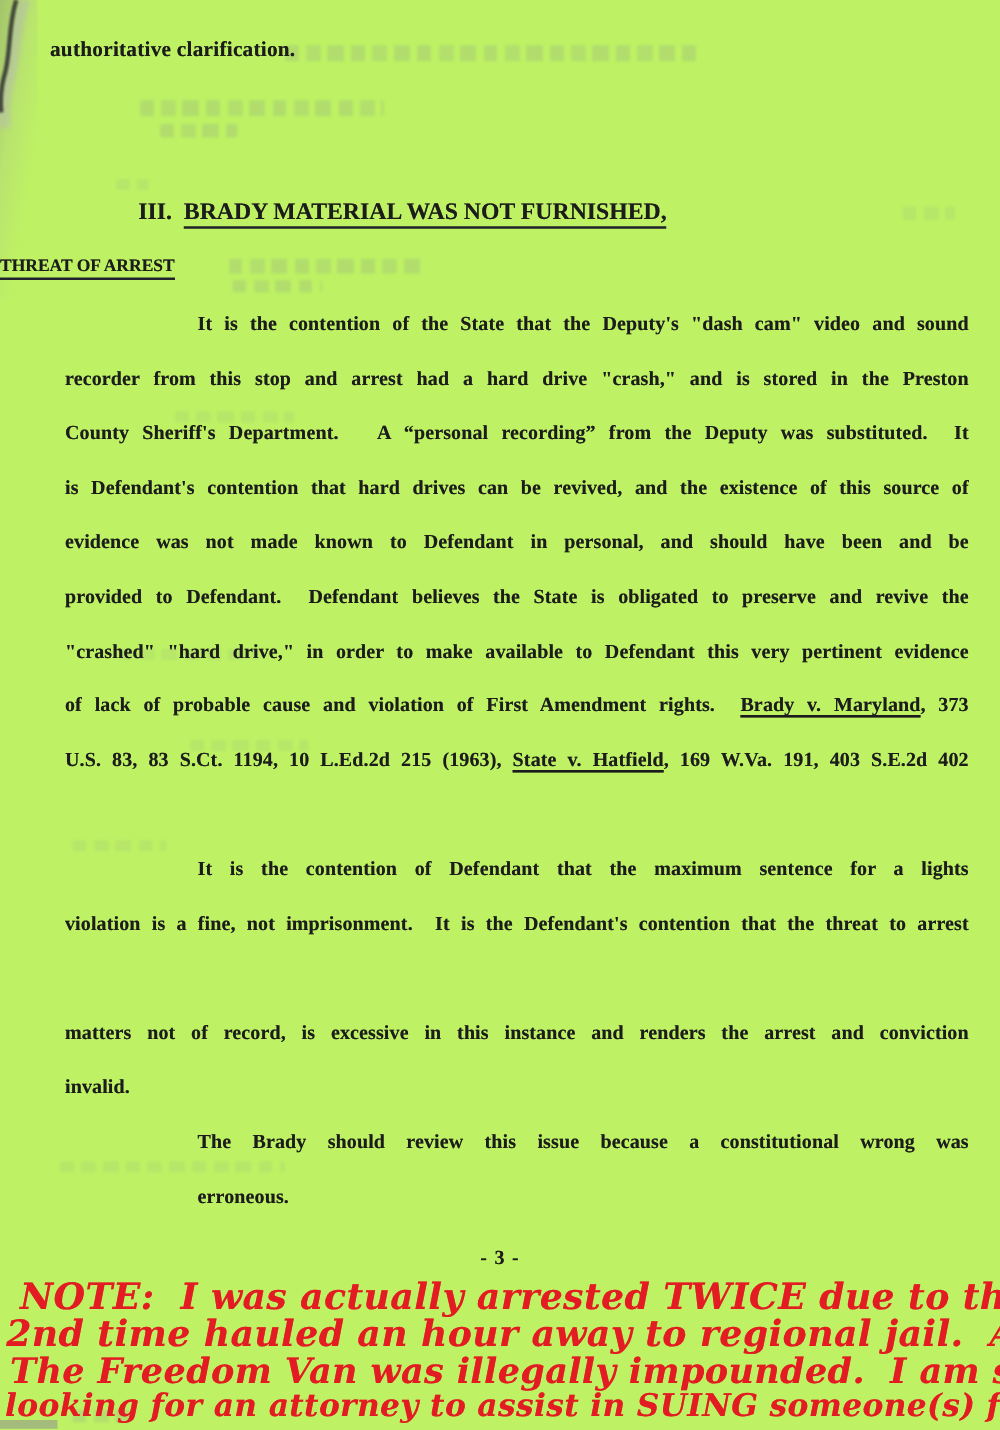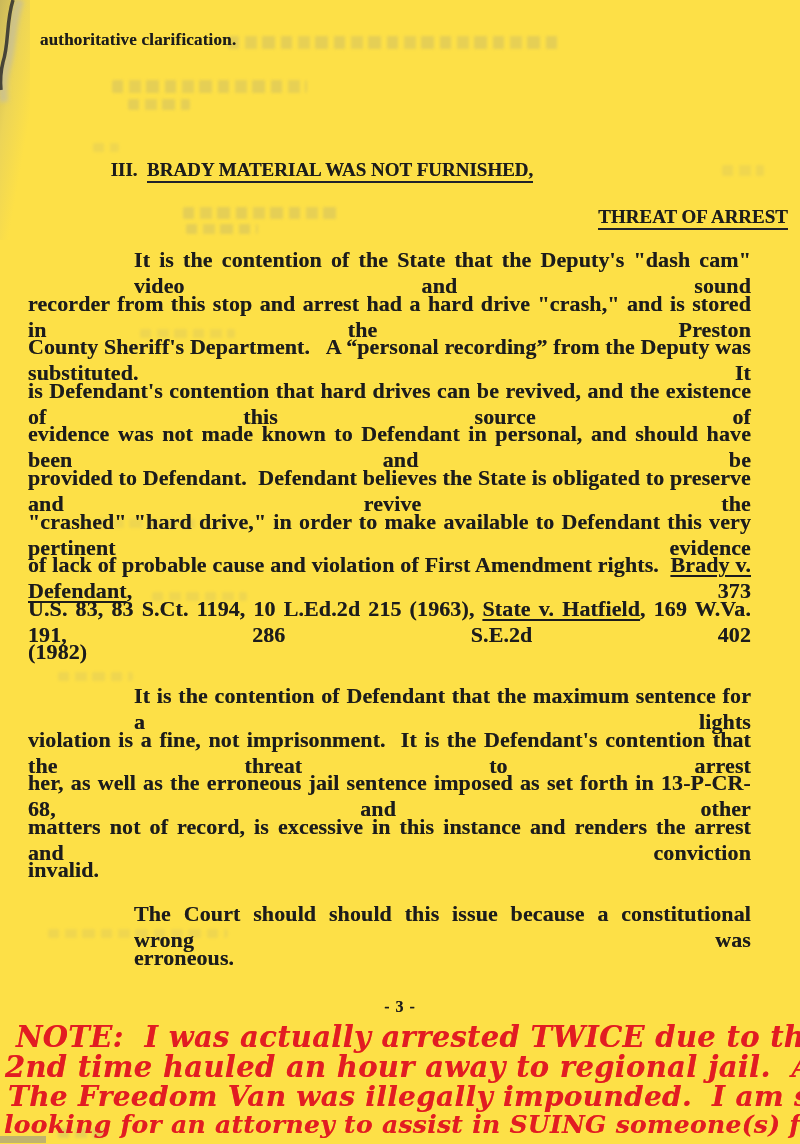--- a/index.html
+++ b/index.html
@@ -1,19 +1,19 @@
 <!DOCTYPE html>
 <html><head>
 <meta charset="utf-8">
 <style>
   html,body{margin:0;padding:0;background:#e8e8e8;}
   .page{
     position:relative;
     width:800px;height:1144px;
-    background:#fde047;
+    background:#bef264;
     overflow:hidden;
     font-family:"Liberation Serif", serif;
     color:#1c1c1c;
   }
   
   .edge-shade{
     position:absolute;left:0;top:0;width:30px;height:240px;
     background:linear-gradient(100deg, rgba(120,120,120,.38) 0%, rgba(160,160,160,.18) 35%, rgba(200,200,200,0) 70%);
     pointer-events:none;
   }
@@ -24,29 +24,29 @@
     font-size:17px;font-weight:700;letter-spacing:.2px;
     text-shadow:0 0 .4px rgba(0,0,0,.55);
   }
   .h1line{
     position:absolute;left:0;top:159px;width:644px;
     text-align:center;font-size:19px;font-weight:700;
     text-shadow:0 0 .4px rgba(0,0,0,.55);
   }
   .h2line{
     position:absolute;left:0;top:206px;width:788px;
-    text-align:right;font-size:19px;font-weight:700;
+    text-align:left;font-size:14px;font-weight:700;
     text-shadow:0 0 .4px rgba(0,0,0,.55);
   }
   .h-underline{border-bottom:2px solid #20222b;padding-bottom:1px;}
 
   .body-text{position:absolute;left:0;top:0;width:800px;height:1000px;}
   .bline{
-    position:absolute;left:28px;width:723px;height:26px;line-height:26px;
-    font-size:22px;font-weight:700;letter-spacing:.1px;
+    position:absolute;left:52px;width:723px;height:26px;line-height:26px;
+    font-size:16px;font-weight:700;letter-spacing:.1px;
     text-shadow:0 0 .35px rgba(10,10,14,.5);
     white-space:nowrap;
   }
   .bline.just{text-align:justify;text-align-last:justify;text-justify:inter-word;white-space:normal;}
   .bline.ind{padding-left:106px;width:617px;}
   .cite{text-decoration:underline;text-underline-offset:3px;text-decoration-thickness:1.6px;}
 
   .pagenum{
     position:absolute;left:0;top:998px;width:800px;text-align:center;
     font-size:16px;font-weight:700;letter-spacing:1px;
@@ -111,29 +111,27 @@
   <div class="h2line"><span class="h-underline">THREAT OF ARREST</span></div>
 
   <div class="body-text">
       <div class="bline just ind" style="top: 247px;"><span>It is the contention of the State that the Deputy's "dash cam" video and sound</span></div>
       <div class="bline just" style="top: 290.6px;"><span>recorder from this stop and arrest had a hard drive "crash," and is stored in the Preston</span></div>
       <div class="bline just" style="top: 334.2px;"><span>County Sheriff's Department.&nbsp;&nbsp; A “personal recording” from the Deputy was substituted.&nbsp; It</span></div>
       <div class="bline just" style="top: 377.8px;"><span>is Defendant's contention that hard drives can be revived, and the existence of this source of</span></div>
       <div class="bline just" style="top: 421.4px;"><span>evidence was not made known to Defendant in personal, and should have been and be</span></div>
       <div class="bline just" style="top: 465px;"><span>provided to Defendant.&nbsp; Defendant believes the State is obligated to preserve and revive the</span></div>
       <div class="bline just" style="top: 508.6px;"><span>"crashed" "hard drive," in order to make available to Defendant this very pertinent evidence</span></div>
-      <div class="bline just" style="top: 552.2px;"><span>of lack of probable cause and violation of First Amendment rights.&nbsp; </span><span class="cite">Brady v. Defendant</span><span>, 373</span></div>
-      <div class="bline just" style="top: 595.8px;"><span>U.S. 83, 83 S.Ct. 1194, 10 L.Ed.2d 215 (1963), </span><span class="cite">State v. Hatfield</span><span>, 169 W.Va. 191, 286 S.E.2d 402</span></div>
-      <div class="bline" style="top: 639.4px;"><span>(1982)</span></div>
+      <div class="bline just" style="top: 552.2px;"><span>of lack of probable cause and violation of First Amendment rights.&nbsp; </span><span class="cite">Brady v. Maryland</span><span>, 373</span></div>
+      <div class="bline just" style="top: 595.8px;"><span>U.S. 83, 83 S.Ct. 1194, 10 L.Ed.2d 215 (1963), </span><span class="cite">State v. Hatfield</span><span>, 169 W.Va. 191, 403 S.E.2d 402</span></div>
       <div class="bline just" style="top: 726.6px;"><span>violation is a fine, not imprisonment.&nbsp; It is the Defendant's contention that the threat to arrest</span></div>
       <div class="bline just ind" style="top: 683px;"><span>It is the contention of Defendant that the maximum sentence for a lights</span></div>
-      <div class="bline just" style="top: 770.2px;"><span>her, as well as the erroneous jail sentence imposed as set forth in 13-P-CR-68, and other</span></div>
       <div class="bline just" style="top: 813.8px;"><span>matters not of record, is excessive in this instance and renders the arrest and conviction</span></div>
       <div class="bline" style="top: 857.4px;"><span>invalid.</span></div>
-      <div class="bline just ind" style="top: 901px;"><span>The Court should should this issue because a constitutional wrong was</span></div>
+      <div class="bline just ind" style="top: 901px;"><span>The Brady should review this issue because a constitutional wrong was</span></div>
       <div class="bline ind" style="top: 944.6px;"><span>erroneous.</span></div>
     </div>
 
   <div class="pagenum">- 3 -</div>
 
   <div class="annotation">
       <div class="rline" style="left: 16px; top: 1020px; font-size: 29px; color: rgb(226, 28, 34);">NOTE:&nbsp; I was actually arrested TWICE due to this, the</div>
       <div class="rline" style="left: 5px; top: 1050px; font-size: 29px; color: rgb(226, 28, 34);">2nd time hauled an hour away to regional jail.&nbsp; Also,</div>
       <div class="rline" style="left: 8px; top: 1080px; font-size: 28px; color: rgb(226, 28, 34);">The Freedom Van was illegally impounded.&nbsp; I am still</div>
       <div class="rline" style="left: 4px; top: 1110px; font-size: 25px; color: rgb(226, 28, 34);">looking for an attorney to assist in SUING someone(s) for all this.</div>

